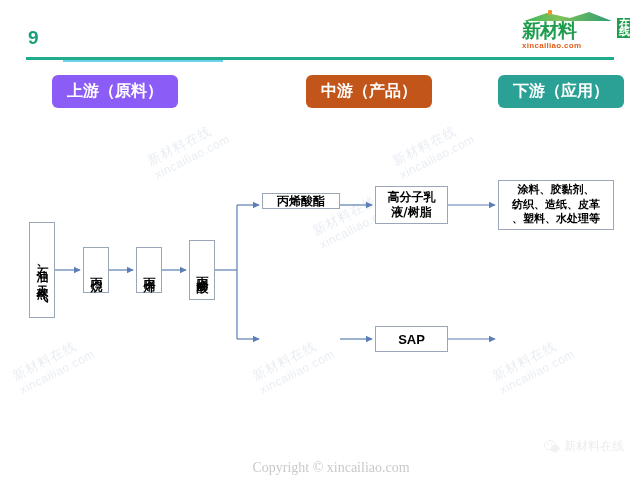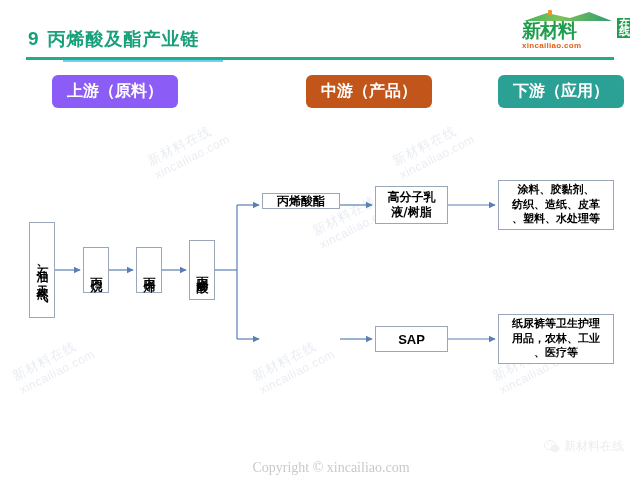--- a/index.html
+++ b/index.html
@@ -173,21 +173,20 @@
   </div>
   <div class="wm" style="left:310px; top:225px;">
     <span class="wm-cn">新材料在线</span>
     <span class="wm-en">xincailiao.com</span>
   </div>
 </div>
 
 <div id="header">
   <div id="title-row">
     <span id="slide-number">9</span>
-    <span id="page-title">丙烯酸及酯产业链</span>
   </div>
   <div id="title-rule"></div>
   <div id="title-rule-under"></div>
 
   <div id="logo">
     <div id="logo-roof"></div>
     <div id="logo-dot"></div>
     <div id="logo-main">新材料</div>
     <div id="logo-badge">在线</div>
     <div id="logo-url">xincailiao.com</div>
@@ -254,27 +253,20 @@
   <div class="node" id="node-apps1">
     <span style="display:block;">
       <span>涂料、胶黏剂、</span><br>
       <span>纺织、造纸、皮革</span><br>
       <span>、塑料、水处理等</span>
     </span>
   </div>
 
   <div class="node" id="node-sap">SAP</div>
 
-  <div class="node" id="node-apps2">
-    <span style="display:block;">
-      <span>纸尿裤等卫生护理</span><br>
-      <span>用品，农林、工业</span><br>
-      <span>、医疗等</span>
-    </span>
-  </div>
 
 </div>
 
 <div id="copyright">Copyright © xincailiao.com</div>
 
 <div id="wechat-badge">
   <svg width="16" height="14" viewBox="0 0 16 14">
     <ellipse cx="6" cy="5.2" rx="5.6" ry="4.6" fill="none" stroke="#dcdcdc" stroke-width="1"></ellipse>
     <ellipse cx="11" cy="8.6" rx="4.6" ry="3.8" fill="#e6e6e6"></ellipse>
     <circle cx="4.2" cy="4.2" r="0.8" fill="#dcdcdc"></circle>

